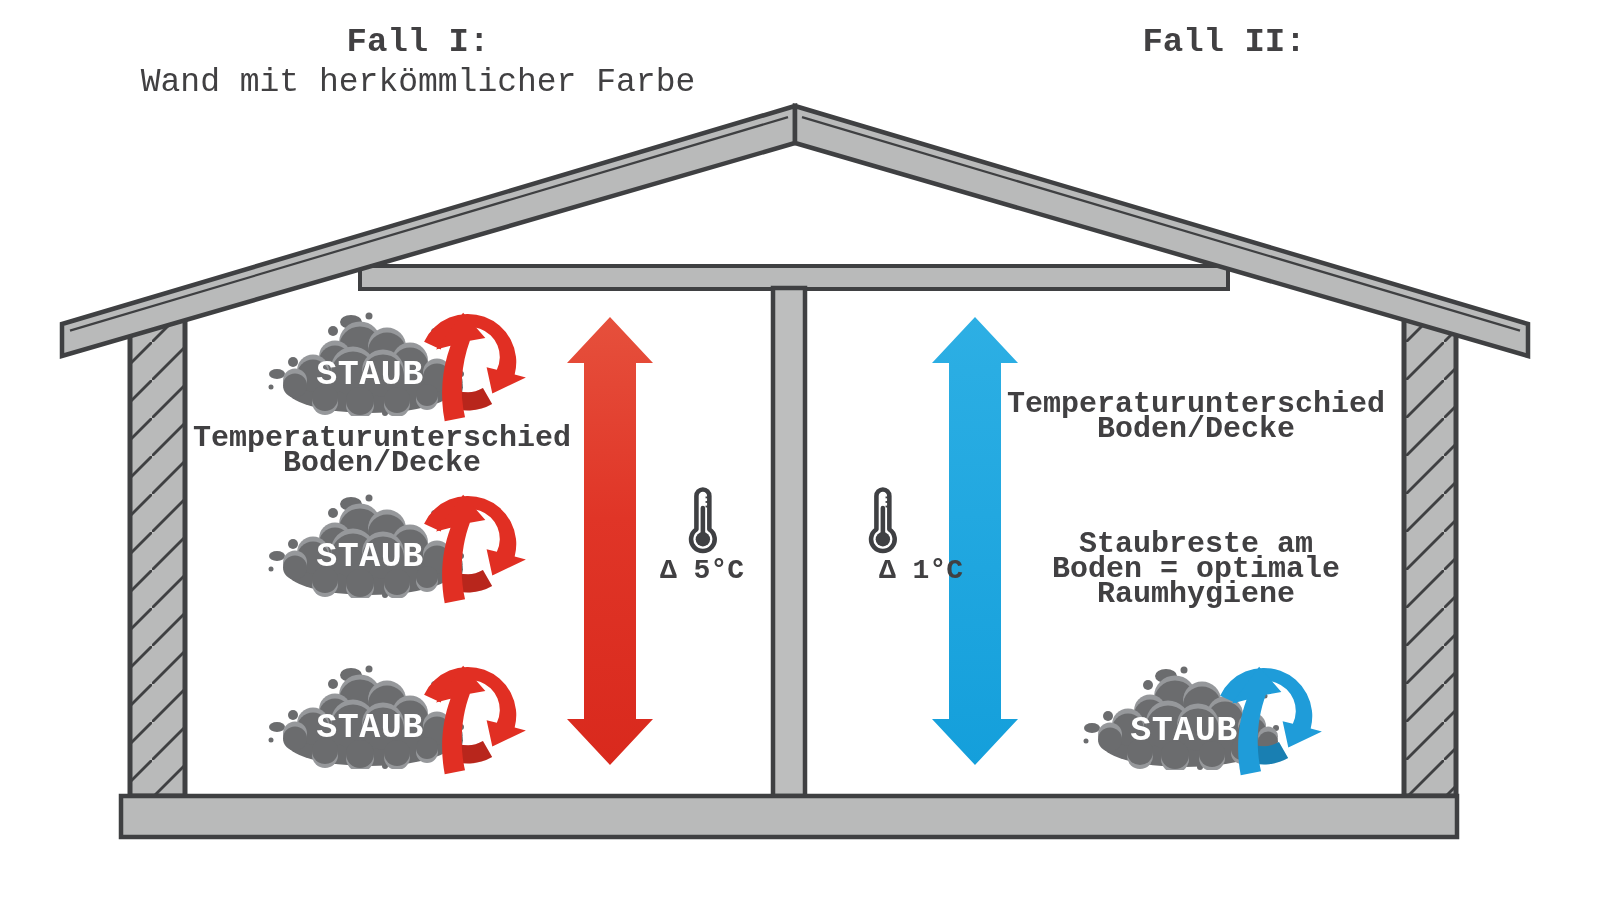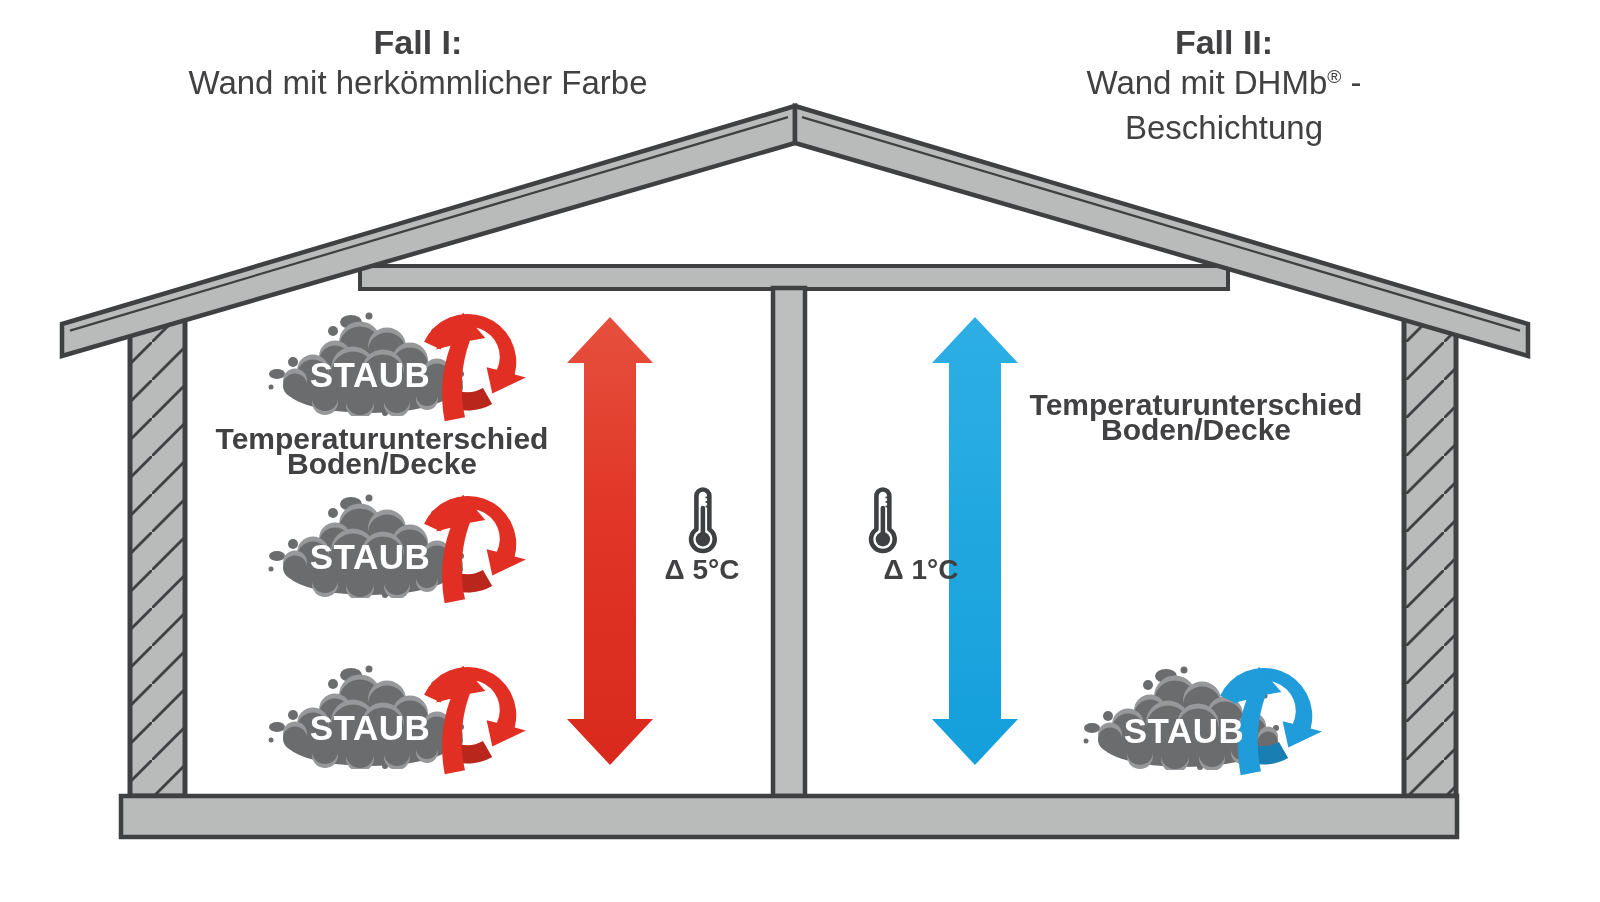--- a/index.html
+++ b/index.html
@@ -1,18 +1,18 @@
 <!DOCTYPE html>
 <html style="--text: #414042; --structure-outline: #3f4042; --structure-fill: #b9baba; --hot-arrow: #e12f23; --cold-arrow: #1f9cd9; --cloud: #6b6c6e;"><head>
 <meta charset="utf-8">
 <style>
   html,body{margin:0;padding:0;background:#fff;}
   .stage{
     position:relative;width:1600px;height:902px;background:#ffffff;overflow:hidden;
-    font-family:Liberation Sans, sans-serif;
+    font-family:Liberation Mono, monospace;
   }
   svg.house{position:absolute;left:0;top:0;}
   .title{position:absolute;transform:translateX(-50%);text-align:center;color:var(--text,#48484a);}
   .t-head{font-size:34px;font-weight:bold;line-height:41px;}
   .t-sub{font-size:33px;line-height:40px;}
   .t-sub .sup{font-size:58%;position:relative;top:-0.55em;}
   .overlay-label{position:absolute;transform:translate(-50%,-50%);text-align:center;}
   .caption{font-weight:bold;font-size:30px;line-height:25px;color:var(--text,#414042);white-space:pre-line;}
   .staub{font-weight:bold;font-size:35px;color:#ffffff;letter-spacing:0.5px;}
   .delta{font-weight:bold;font-size:28px;color:var(--text,#414042);white-space:nowrap;}
@@ -145,29 +145,31 @@
     <use href="#cloud" xlink:href="#cloud" x="1080" y="666" width="210" height="104"></use>
     <use href="#cycle" xlink:href="#cycle" x="1202" y="660" width="120" height="120" color="#1f9cd9"></use>
   </svg>
 
   <div class="title" style="left:418px;top:22px;">
     <div class="t-head">Fall I:</div>
     <div class="t-sub">Wand mit herkömmlicher Farbe</div>
   </div>
   <div class="title" style="left:1224px;top:22px;">
     <div class="t-head">Fall II:</div>
-    <div class="t-sub"><span>Wand mit DHMb</span><span class="sup">®</span><span> - Beschichtung</span></div>
   </div>
 
   <div class="overlay-label staub" style="left:370px;top:375px;">STAUB</div>
   <div class="overlay-label staub" style="left:370px;top:557px;">STAUB</div>
   <div class="overlay-label staub" style="left:370px;top:728px;">STAUB</div>
   <div class="overlay-label staub" style="left:1184px;top:731px;">STAUB</div>
 
   <div class="overlay-label caption" style="left:382px;top:451px;">Temperaturunterschied
 Boden/Decke</div>
   <div class="overlay-label caption" style="left:1196px;top:417px;">Temperaturunterschied
 Boden/Decke</div>
+  <div class="overlay-label caption" style="left:1196px;top:569px;">Staubreste am
+Boden = optimale
+Raumhygiene</div>
 
   <div class="overlay-label delta" style="left:702px;top:570px;">Δ 5°C</div>
   <div class="overlay-label delta" style="left:921px;top:570px;">Δ 1°C</div>
 
 </div>
 
 </body></html>

